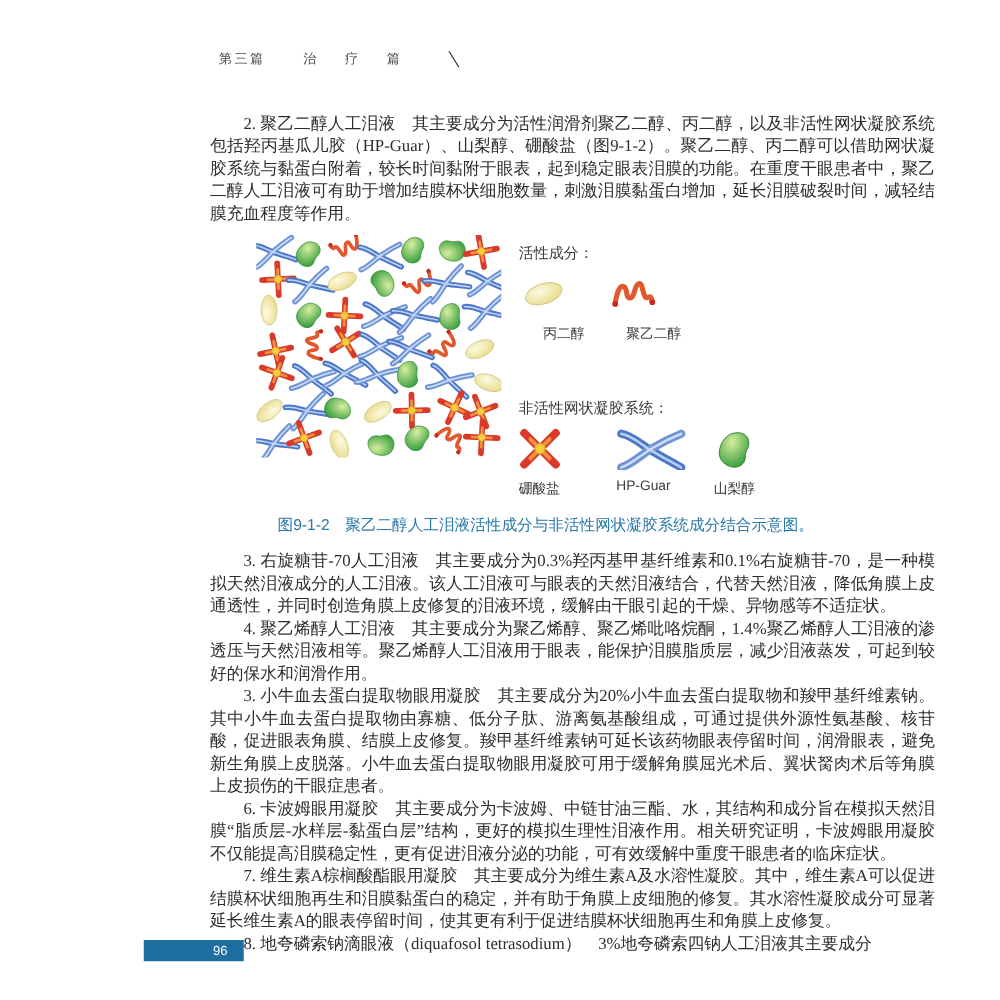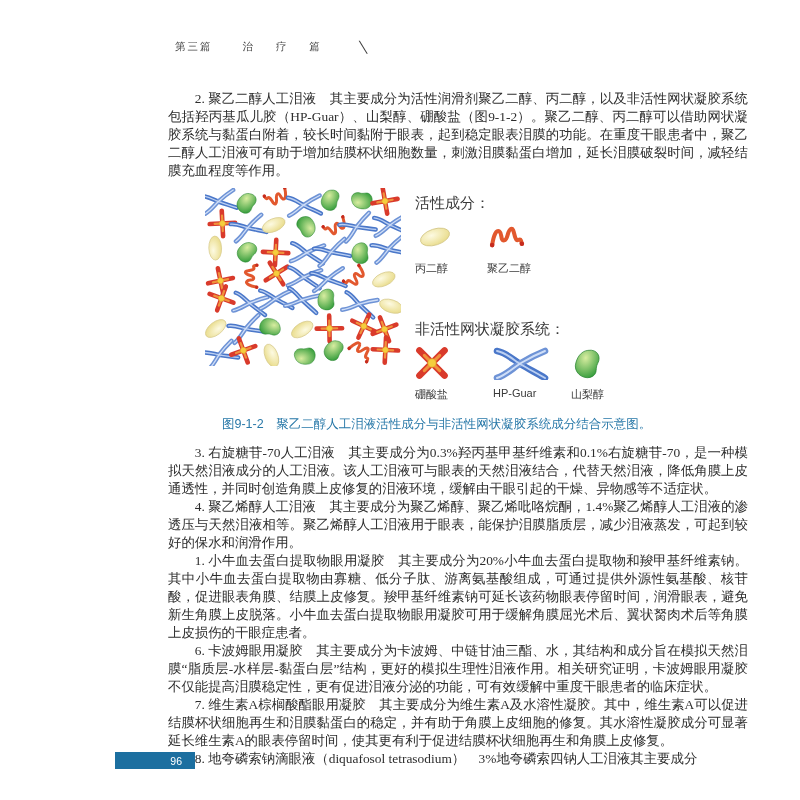--- a/index.html
+++ b/index.html
@@ -25,26 +25,26 @@
     text-indent: 2em; color: #2d2d2d;
   }
 
   .figure-block { margin: 8px 0 4px 0; }
   .figure-row { display: flex; align-items: flex-start; }
   .diagram-wrap { width: 196px; margin-left: 37px; }
   .diagram-wrap svg { display: block; }
 
   .legend { flex: 1; padding-left: 14px; padding-top: 6px;
             font-family: "Liberation Sans", "DejaVu Sans", sans-serif; }
-  .legend-title { font-size: 15px; color: #3a3a3a; margin-bottom: 6px; }
+  .legend-title { font-size: 12px; color: #3a3a3a; margin-bottom: 6px; }
   .legend-items { display: flex; margin-bottom: 2px; }
   .legend-item { display: flex; flex-direction: column; }
   .legend-item .licon { height: 36px; display: flex; align-items: center; }
   .legend-item .llabel { font-size: 11px; color: #3a3a3a; margin-top: 6px; }
-  .active-items .legend-item { width: 72px; }
+  .active-items .legend-item { width: 72px; text-align: center; }
   .inactive-items .legend-item { width: 78px; }
   .legend-gap { height: 42px; }
 
   .figure-caption {
     margin-top: 12px; padding-left: 54px;
     font-size: 12.5px; font-weight: normal; color: #2878a8;
     font-family: "Liberation Sans", "DejaVu Sans", sans-serif;
     text-indent: 0; line-height: 16px;
   }
   .after-figure { margin-top: 12px; }
@@ -214,21 +214,21 @@
             </div>
           </div>
         </div>
       </div>
 
       <div class="figure-caption">图9-1-2　聚乙二醇人工泪液活性成分与非活性网状凝胶系统成分结合示意图。</div>
     </div>
 
     <p class="after-figure">3. 右旋糖苷-70人工泪液　其主要成分为0.3%羟丙基甲基纤维素和0.1%右旋糖苷-70，是一种模拟天然泪液成分的人工泪液。该人工泪液可与眼表的天然泪液结合，代替天然泪液，降低角膜上皮通透性，并同时创造角膜上皮修复的泪液环境，缓解由干眼引起的干燥、异物感等不适症状。</p>
     <p>4. 聚乙烯醇人工泪液　其主要成分为聚乙烯醇、聚乙烯吡咯烷酮，1.4%聚乙烯醇人工泪液的渗透压与天然泪液相等。聚乙烯醇人工泪液用于眼表，能保护泪膜脂质层，减少泪液蒸发，可起到较好的保水和润滑作用。</p>
-    <p>1. 小牛血去蛋白提取物眼用凝胶　其主要成分为20%小牛血去蛋白提取物和羧甲基纤维素钠。其中小牛血去蛋白提取物由寡糖、低分子肽、游离氨基酸组成，可通过提供外源性氨基酸、核苷酸，促进眼表角膜、结膜上皮修复。羧甲基纤维素钠可延长该药物眼表停留时间，润滑眼表，避免新生角膜上皮脱落。小牛血去蛋白提取物眼用凝胶可用于缓解角膜屈光术后、翼状胬肉术后等角膜上皮损伤的干眼症患者。</p>
+    <p>3. 小牛血去蛋白提取物眼用凝胶　其主要成分为20%小牛血去蛋白提取物和羧甲基纤维素钠。其中小牛血去蛋白提取物由寡糖、低分子肽、游离氨基酸组成，可通过提供外源性氨基酸、核苷酸，促进眼表角膜、结膜上皮修复。羧甲基纤维素钠可延长该药物眼表停留时间，润滑眼表，避免新生角膜上皮脱落。小牛血去蛋白提取物眼用凝胶可用于缓解角膜屈光术后、翼状胬肉术后等角膜上皮损伤的干眼症患者。</p>
     <p>6. 卡波姆眼用凝胶　其主要成分为卡波姆、中链甘油三酯、水，其结构和成分旨在模拟天然泪膜“脂质层-水样层-黏蛋白层”结构，更好的模拟生理性泪液作用。相关研究证明，卡波姆眼用凝胶不仅能提高泪膜稳定性，更有促进泪液分泌的功能，可有效缓解中重度干眼患者的临床症状。</p>
     <p>7. 维生素A棕榈酸酯眼用凝胶　其主要成分为维生素A及水溶性凝胶。其中，维生素A可以促进结膜杯状细胞再生和泪膜黏蛋白的稳定，并有助于角膜上皮细胞的修复。其水溶性凝胶成分可显著延长维生素A的眼表停留时间，使其更有利于促进结膜杯状细胞再生和角膜上皮修复。</p>
     <p>8. 地夸磷索钠滴眼液（diquafosol tetrasodium）　3%地夸磷索四钠人工泪液其主要成分</p>
   </div>
 
   <div class="footer-bar">
     <span>96</span>
   </div>
 
 </div>

